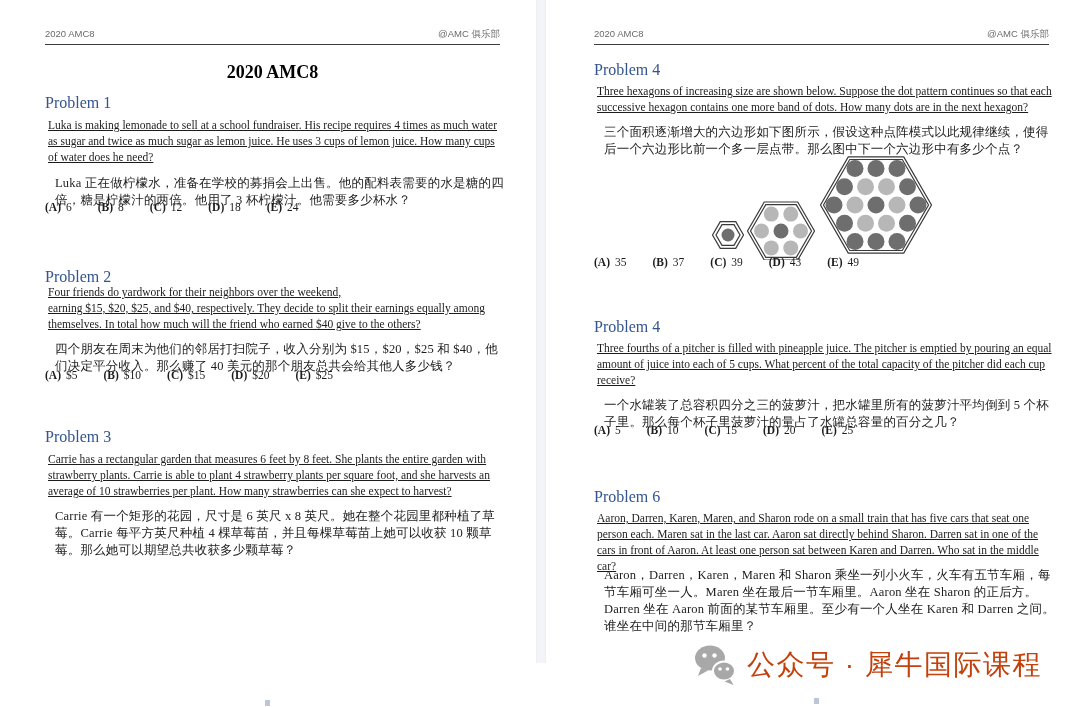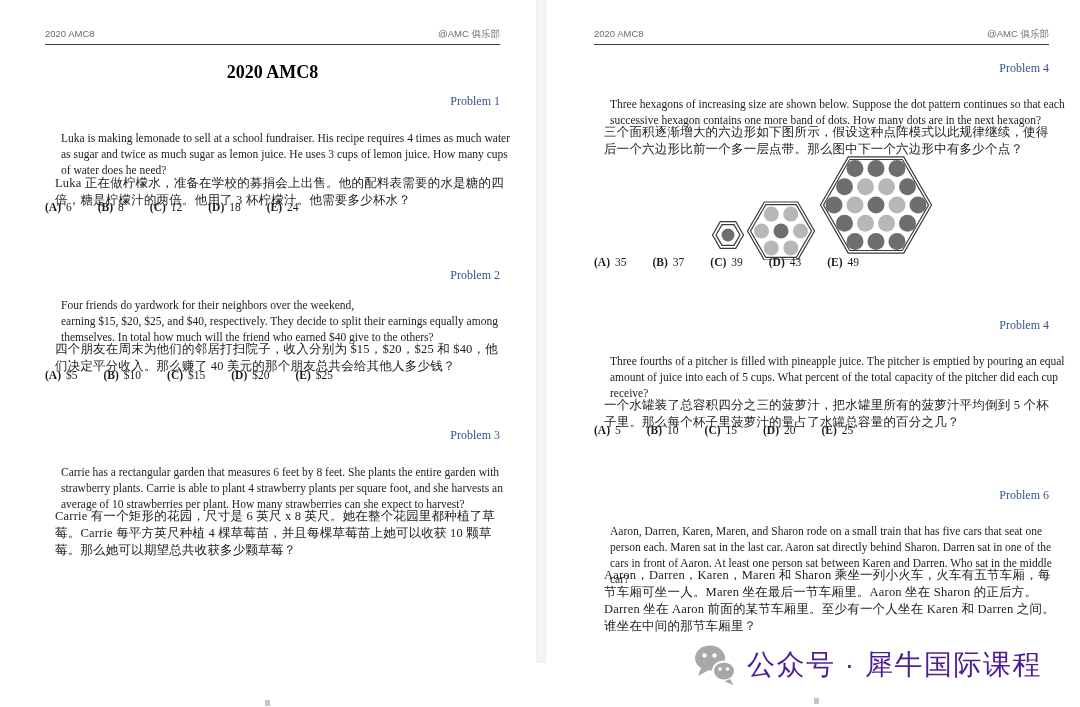--- a/index.html
+++ b/index.html
@@ -14,34 +14,34 @@
   .page-gap   { width:10px; background:#f2f4f7; border-left:1px solid #edeff3; border-right:1px solid #edeff3; box-sizing:border-box; }
 
   .abs { position:absolute; left:45px; width:455px; }
   .page-right .abs { left:48px; }
 
   .pg-header { display:flex; justify-content:space-between; font-family:"Liberation Sans","DejaVu Sans",sans-serif; font-size:9.5px; color:#6a6a6a; }
   .pg-rule   { border-top:1.2px solid #3d3d3d; height:0; }
 
   .doc-title { font-size:18px; font-weight:bold; text-align:center; margin:0; color:#000; }
 
-  .plabel { font-size:12px; color:#33548e;text-align:right; }
-  .en { font-size:11.5px; line-height:16px; margin:16px; white-space:pre-line; }
+  .plabel { font-size:16px; color:#33548e; }
+  .en { font-size:11.5px; line-height:16px; margin:3px; white-space:pre-line;text-decoration:underline; }
   .zh { font-size:12.5px; line-height:17px; margin:10px; letter-spacing:0.2px; }
   .choices { display:flex; font-size:11.5px; }
   .choice  { margin-right:26px; white-space:nowrap; }
   .choice b{ margin-right:5px; }
 
   .hexfig { position:absolute; left:48px; top:150px; }
   .hexfig polygon { fill:none; stroke:#3a3a3a; stroke-width:1.2; }
   .hexfig circle.d { fill:#6e6e6e; }
   .hexfig circle.l { fill:#b7b7b7; }
 
   .watermark { position:absolute; top:644px; left:148px; display:flex; align-items:center; gap:11px; }
-  .watermark-text { font-family:"Liberation Sans","DejaVu Sans",sans-serif; font-size:28px; color:#4c1d95; letter-spacing:1.5px; }
+  .watermark-text { font-family:"Liberation Sans","DejaVu Sans",sans-serif; font-size:28px; color:#c2410c; letter-spacing:1.5px; }
 
   .speck { position:absolute; width:5px; height:6px; background:#9aa7c0; opacity:.65; }
 </style>
 </head>
 <body>
 
 <div class="spread">
 
   <section class="page page-left">
     <header class="abs pg-header" style="top:28px">

